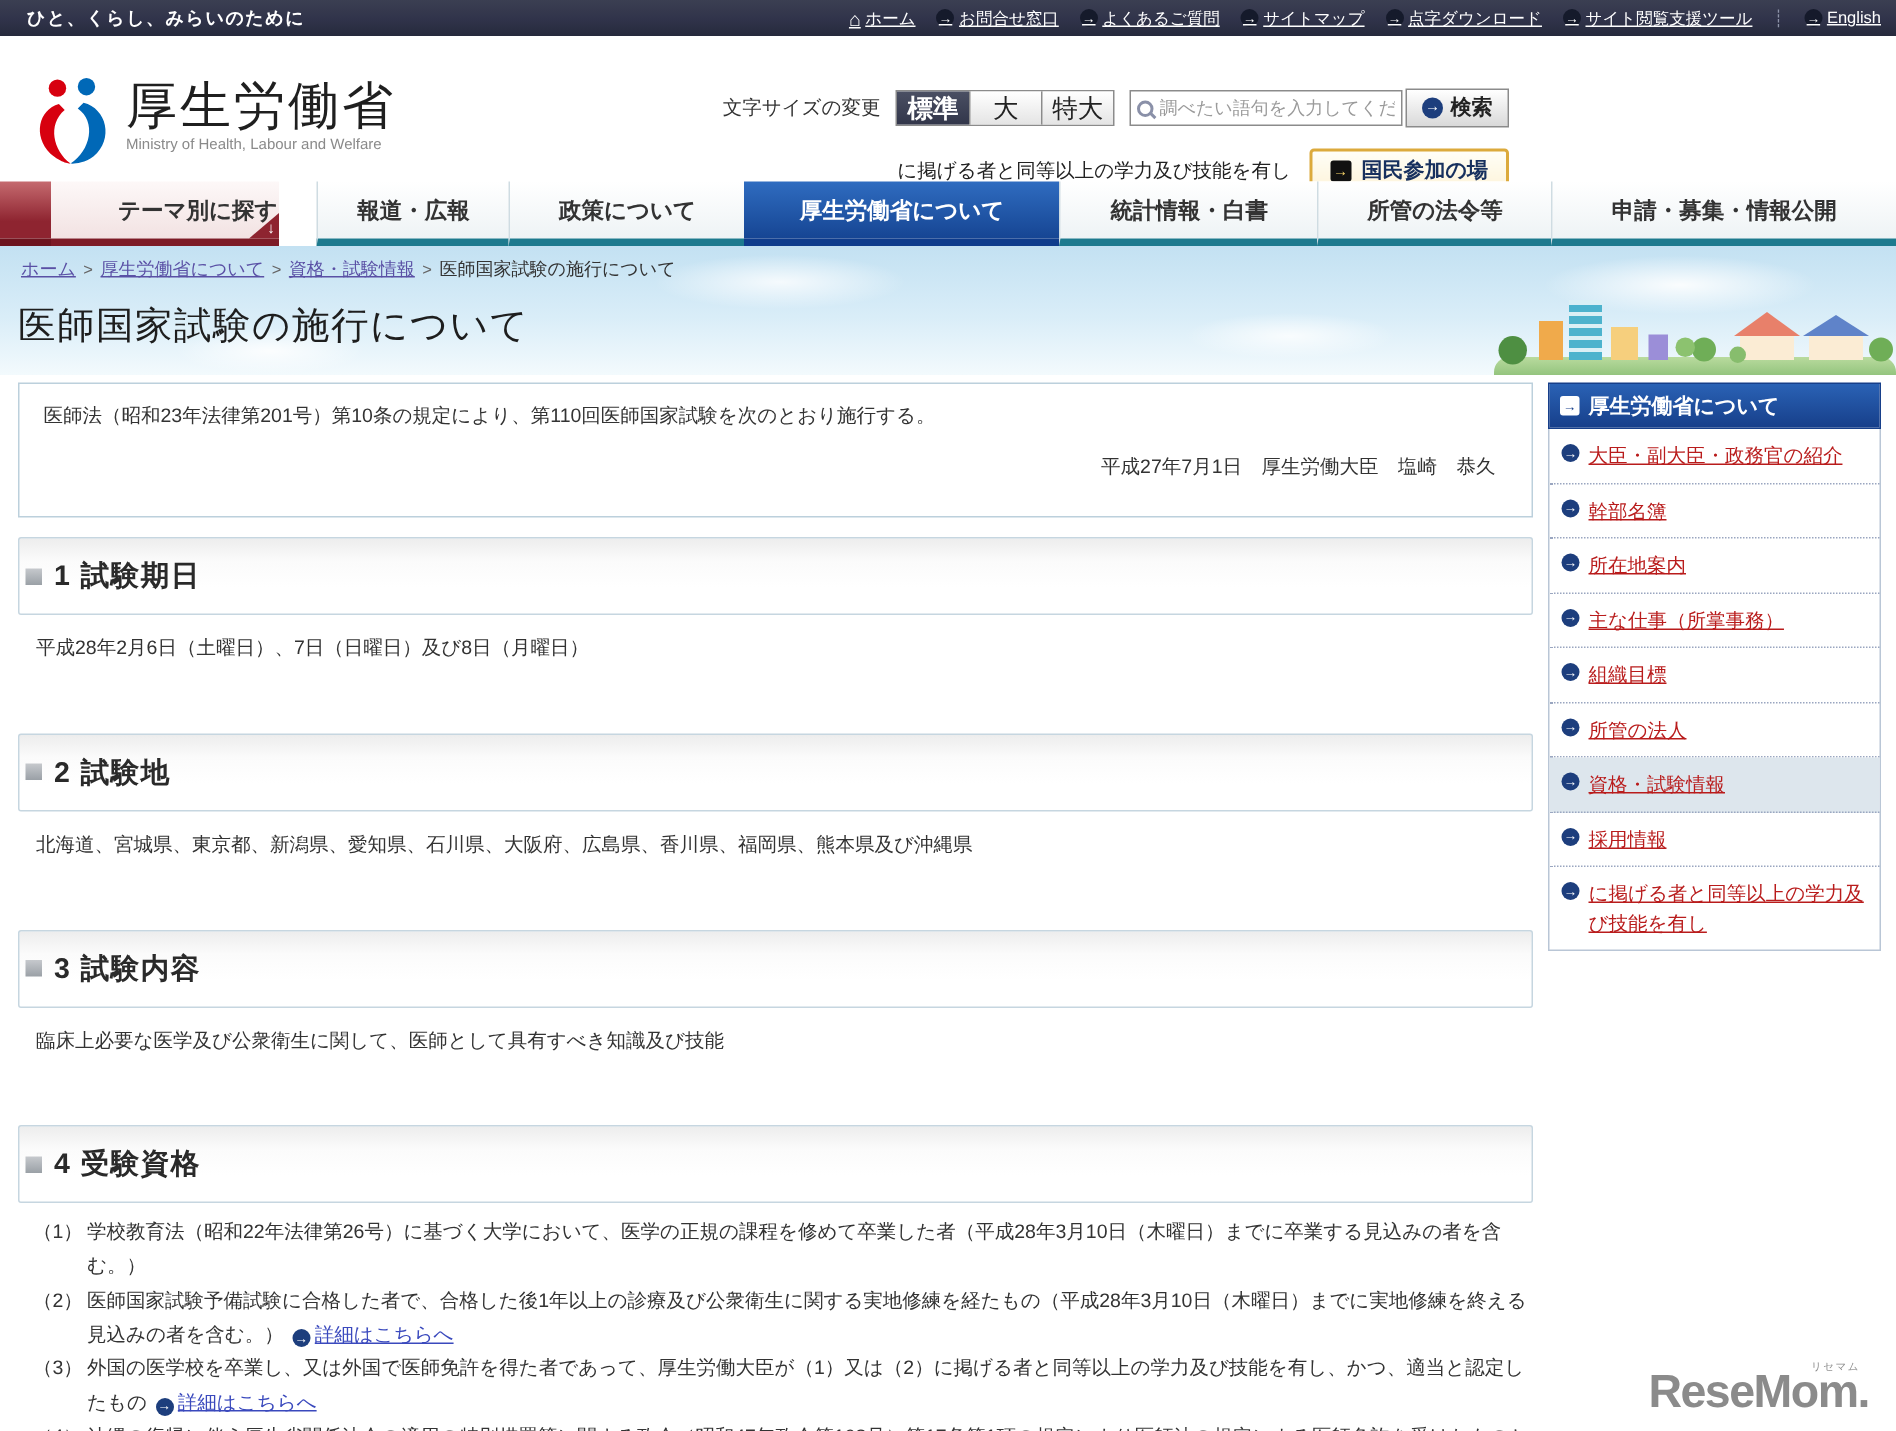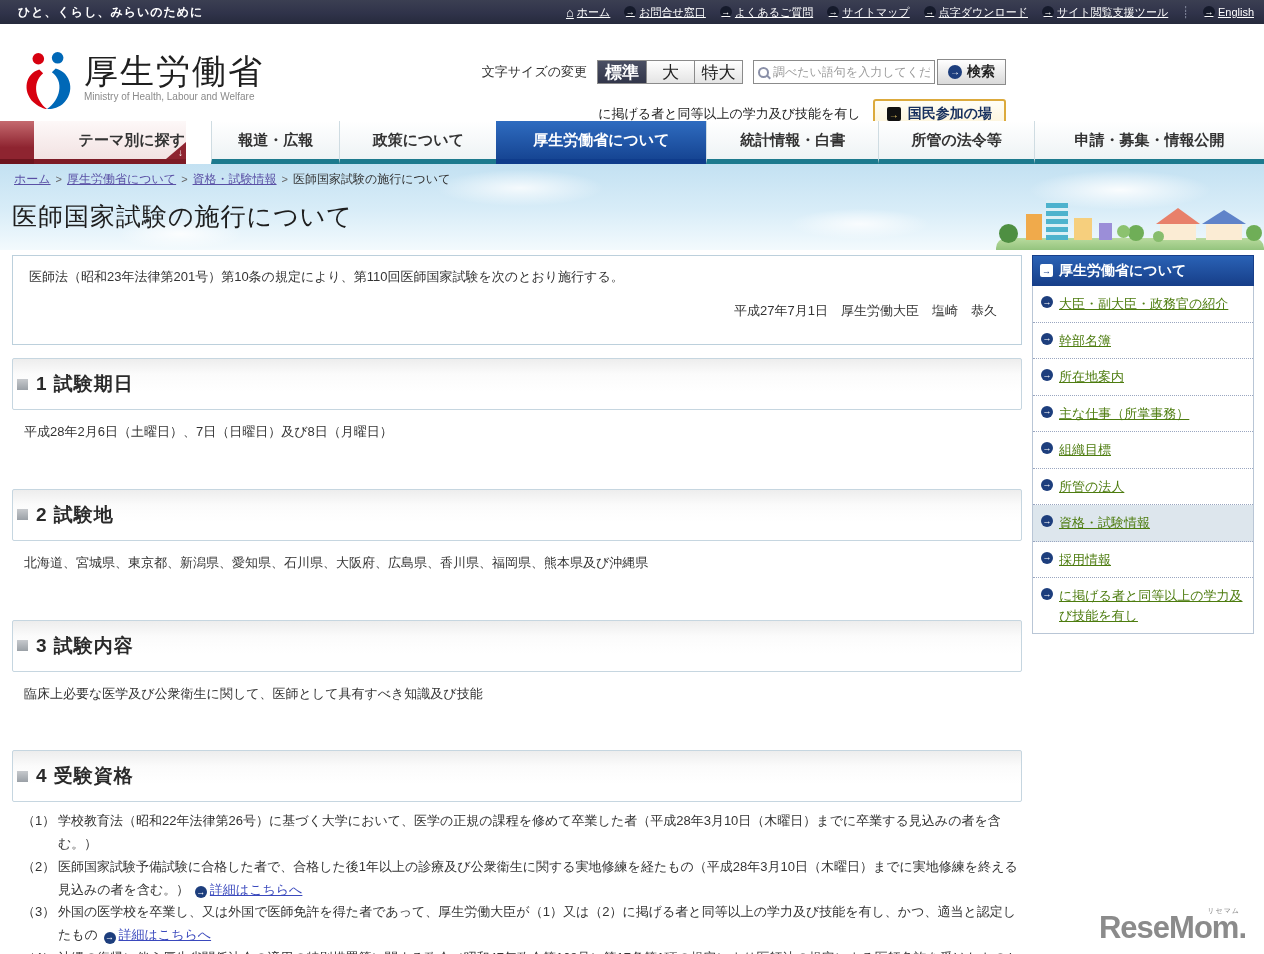--- a/index.html
+++ b/index.html
@@ -171,21 +171,21 @@
     display:inline-flex; width:13px; height:13px; background:#fff; border-radius:2px;
     color:#173f8a; font-size:9px; align-items:center; justify-content:center; flex:0 0 auto;
   }
   .side-list { border:1px solid #b9c6d6; border-top:none; background:#fff; }
   .side-item {
     display:flex; align-items:flex-start; gap:6px; padding:8px 6px 8px 8px;
     border-bottom:1px dotted #9aa6c0; cursor:pointer;
   }
   .side-item:last-child { border-bottom:none; }
   .side-item .circ { background:#1d3e7d; margin-top:2px; }
-  .side-item a { color:#4d7c0f; font-size:13px; line-height:1.5; }
+  .side-item a { color:#b91c1c; font-size:13px; line-height:1.5; }
   .side-item.current { background:#dde6ed; }
 
   
   .watermark { position:absolute; right:18px; bottom:8px; color:#8b8b8b; }
   .wm-main { font-size:31px; font-weight:bold; letter-spacing:-1px; font-family:"Liberation Sans",sans-serif; }
   .wm-ruby { position:absolute; right:6px; top:-4px; font-size:7px; color:#8b8b8b; letter-spacing:1px; }
 </style>
 </head>
 <body>
 

